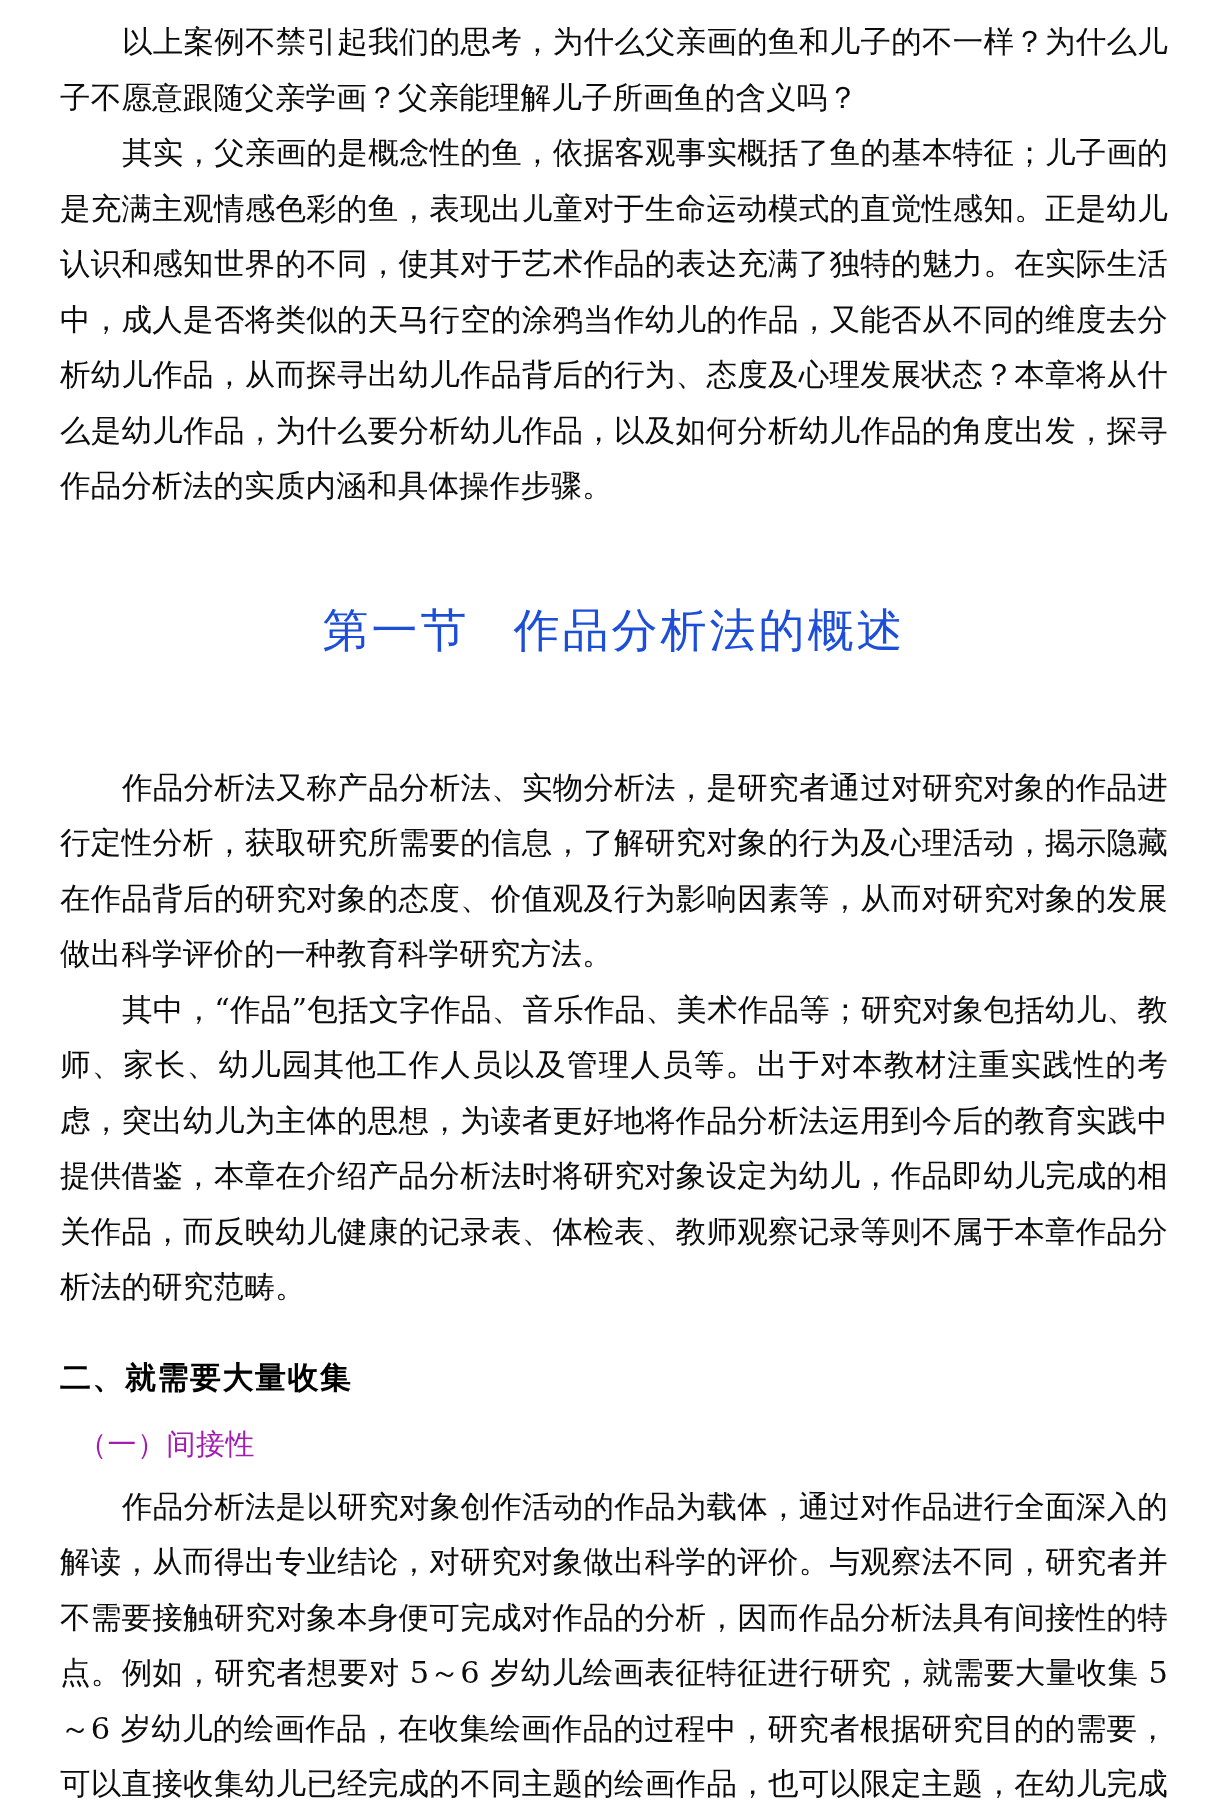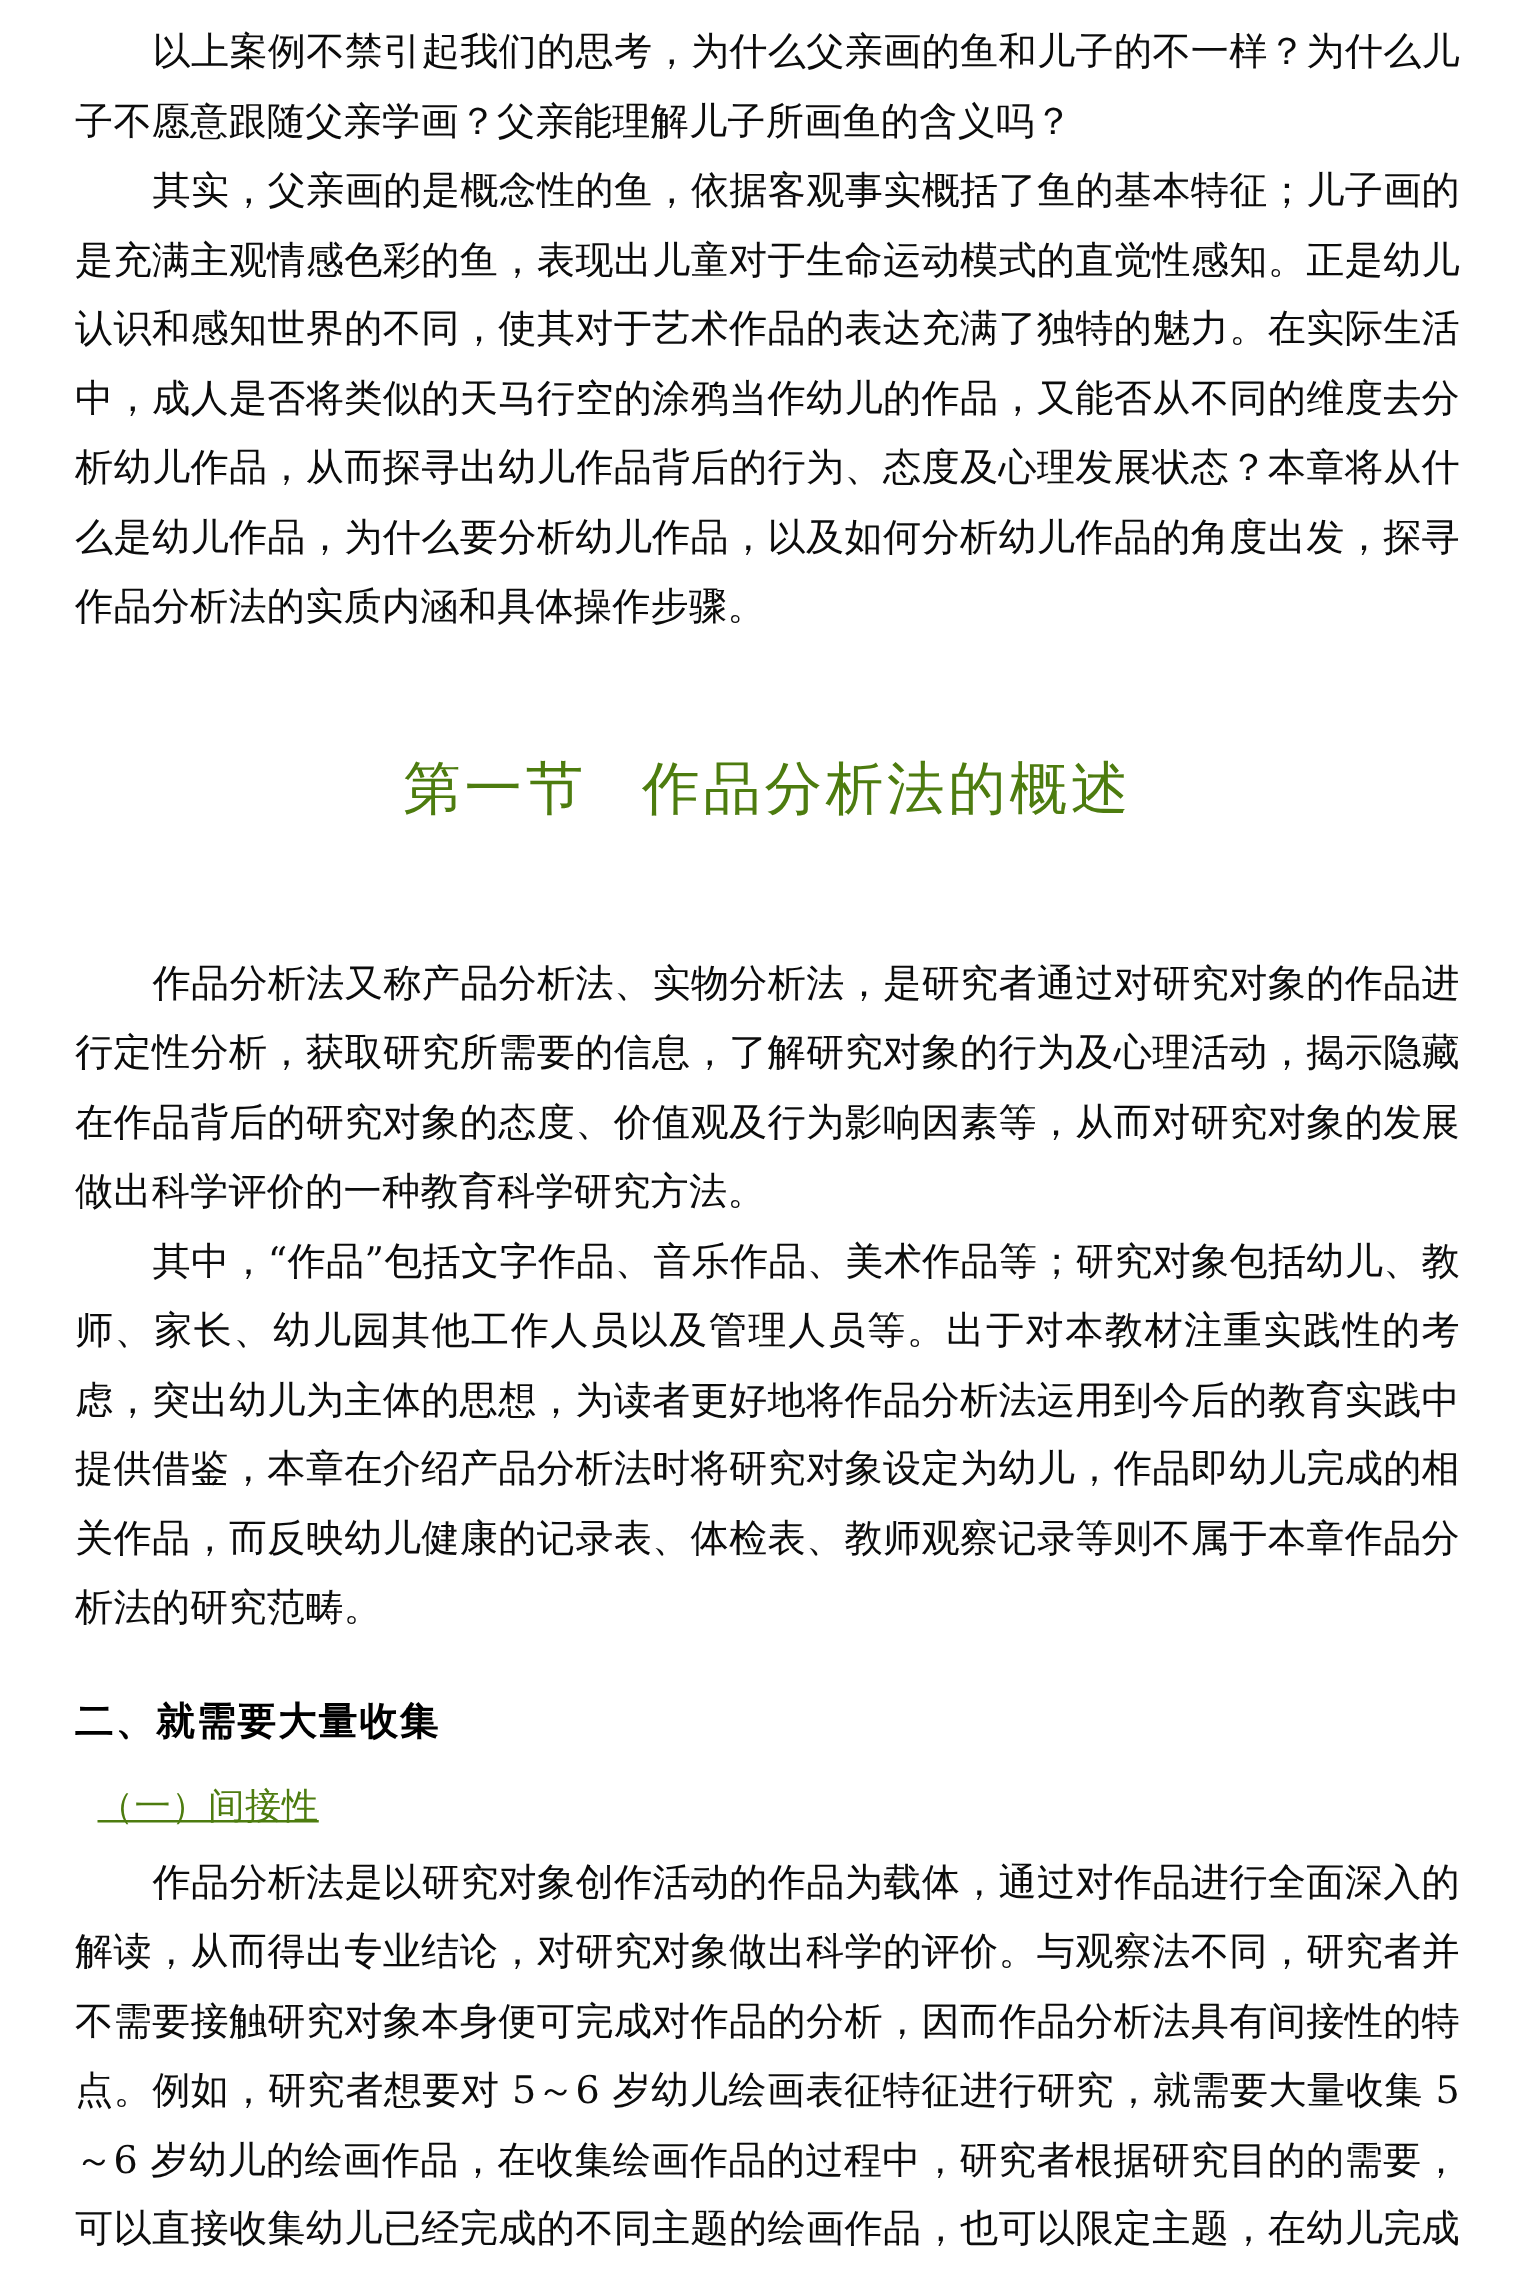--- a/index.html
+++ b/index.html
@@ -46,21 +46,21 @@
 
   
   .section-heading {
     font-family: "DejaVu Serif", "Liberation Serif", serif;
     font-size: 46px;
     line-height: 64px;
     text-align: center;
     letter-spacing: 3px;
     font-weight: 400;
     margin: 0;
-    color: #4d7c0f;
+    color: #1d4ed8;
   }
   .section-heading .sp {
     display: inline-block;
     width: 44px;
   }
 
   
   .sub-heading {
     font-family: "DejaVu Sans", "Liberation Sans", sans-serif;
     font-size: 31px;
@@ -71,23 +71,22 @@
     color: #000;
   }
   
   .sub-heading-2 {
     font-family: "DejaVu Sans", "Liberation Sans", sans-serif;
     font-size: 29px;
     line-height: 42px;
     font-weight: 400;
     letter-spacing: 0.5px;
     margin: 0;
-    color: #4d7c0f;
+    color: #a21caf;
     padding-left: 18px;
-    text-decoration: underline;
   }
 
   .gap-xl { height: 84px; }
   .gap-lg { height: 58px; }
   .gap-md { height: 40px; }
   .gap-sm { height: 24px; }
   .gap-xs { height: 14px; }
 </style>
 </head>
 <body style="background-color: rgb(255, 255, 255);">

